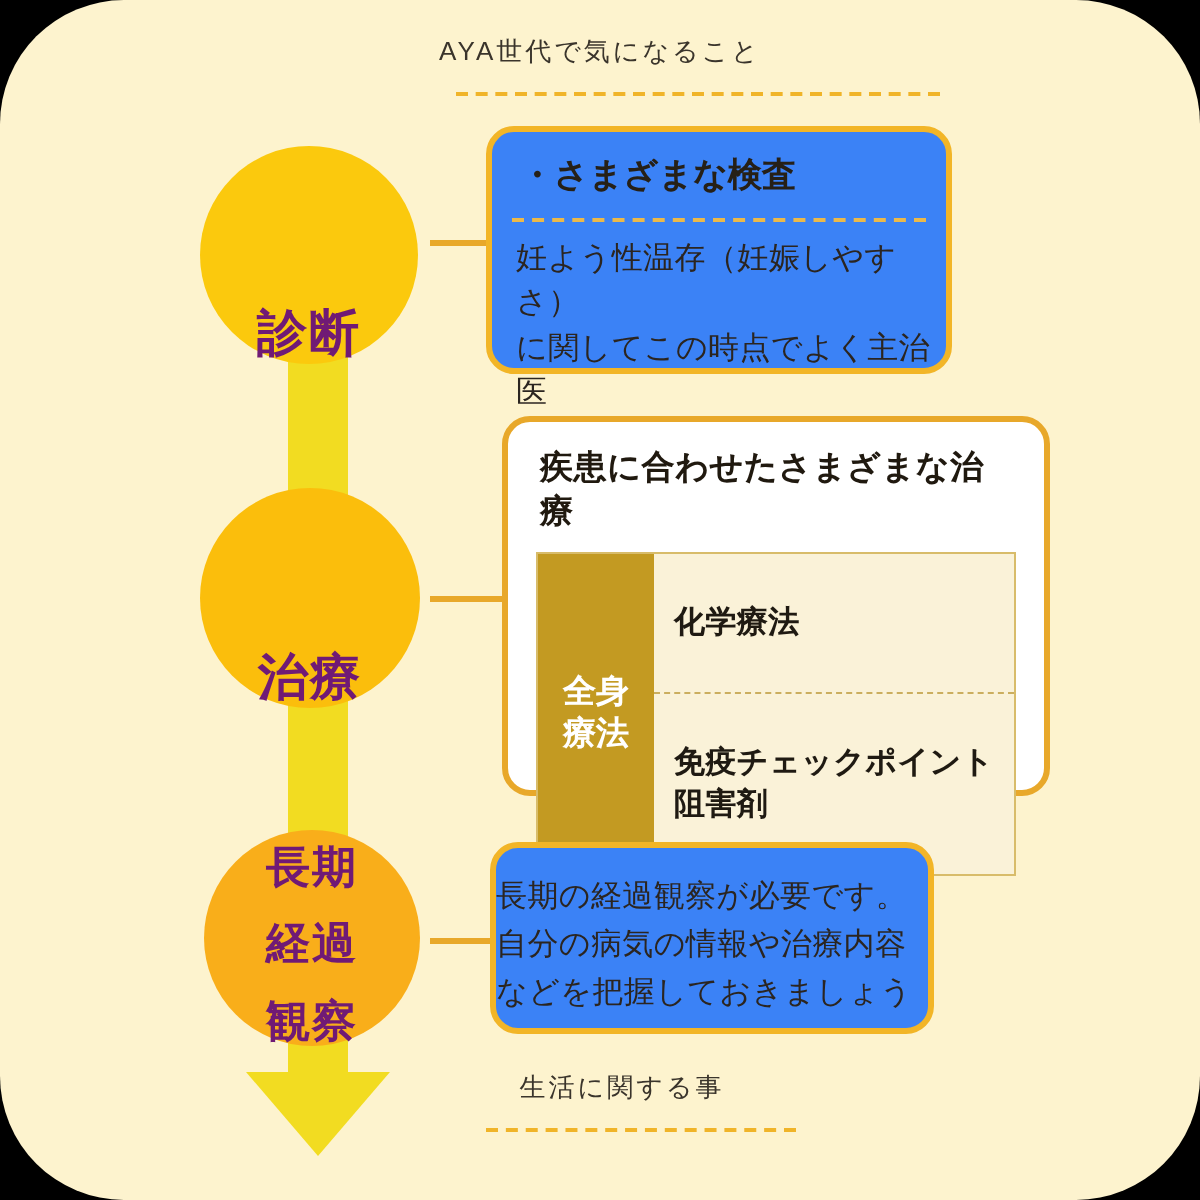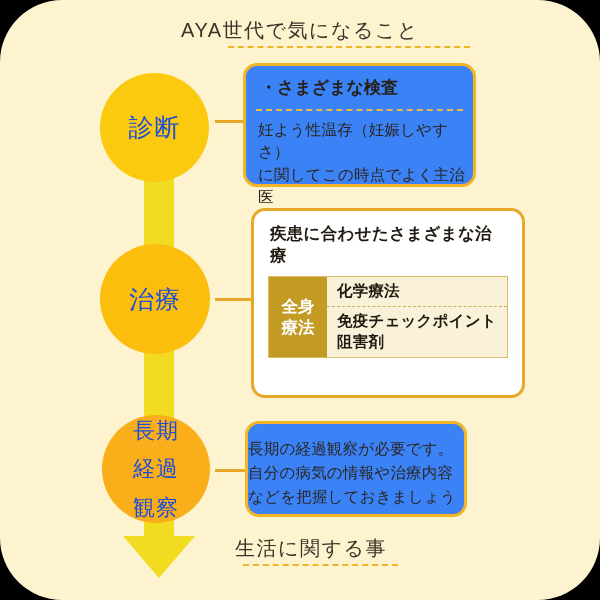--- a/index.html
+++ b/index.html
@@ -23,21 +23,21 @@
     box-sizing: border-box;
   }
 
   
   .section-label {
     position: absolute;
     left: 0;
     width: 600px;
     text-align: center;
     color: #3A342B;
-    font-size: 20px;
+    font-size: 13px;
     letter-spacing: 1.5px;
     font-weight: 500;
   }
   .dashed-rule {
     position: absolute;
     height: 0;
     border-top: 2px dashed #F0B429;
   }
 
   
@@ -53,24 +53,24 @@
     border-right: 36px solid transparent;
     border-top: 42px solid #F2DC21;
   }
 
   
   .stage-circle {
     position: absolute;
     border-radius: 50%;
     display: flex;
     align-items: center;
-    justify-content: center;
+    justify-content: flex-end;
     flex-direction: column;
-    color: #1d4ed8;
-    font-weight: normal;
+    color: #701a75;
+    font-weight: bold;
     letter-spacing: 1px;
     text-align: center;
     line-height: 1.15;
   }
   .stage-circle .cl { display: block; }
 
   
   .connector {
     position: absolute;
     height: 3px;
@@ -141,21 +141,21 @@
     flex: 1 1 auto;
     background: #FAF2D8;
     display: flex;
     flex-direction: column;
     justify-content: center;
   }
   .tx-row {
     color: #1F1A12;
     font-weight: bold;
     font-size: 15.5px;
-    padding: 4px 10px;
+    padding: 24px 10px;
     letter-spacing: 0.2px;
   }
   .tx-row.top {
     border-bottom: 1.5px dashed #CBAE5E;
   }
 </style>
 </head>
 <body>
 
 <div id="page">

